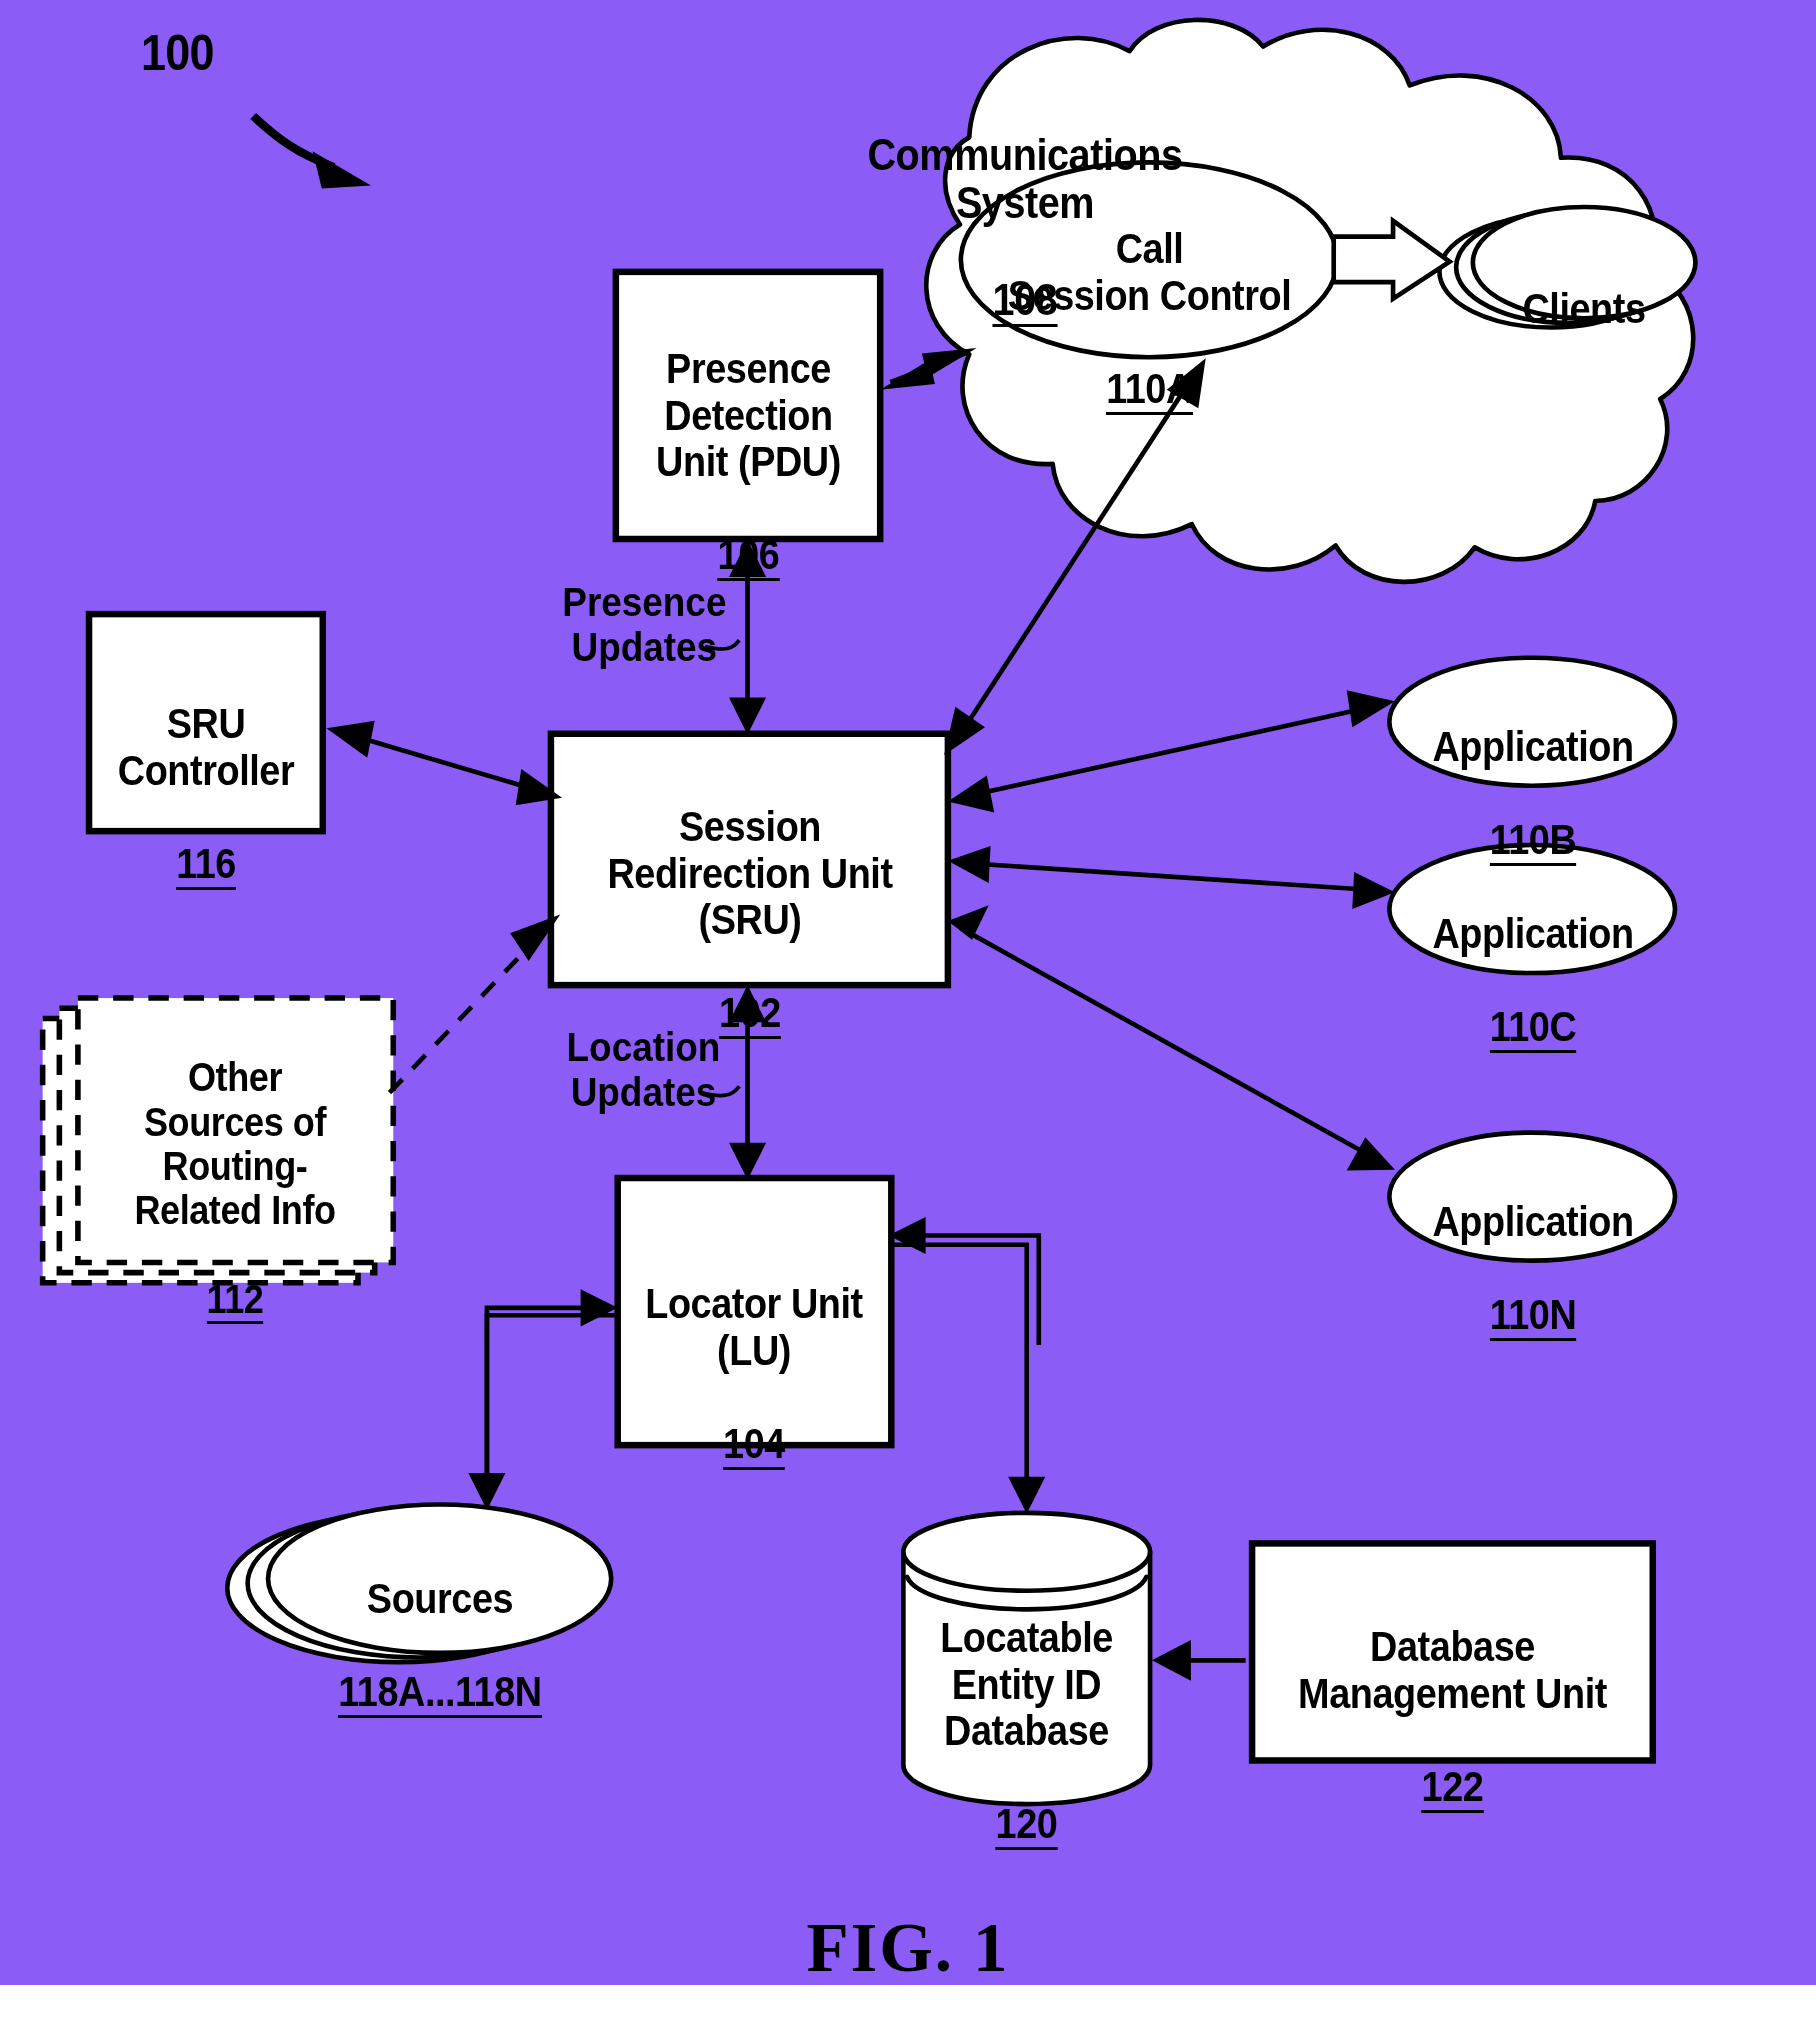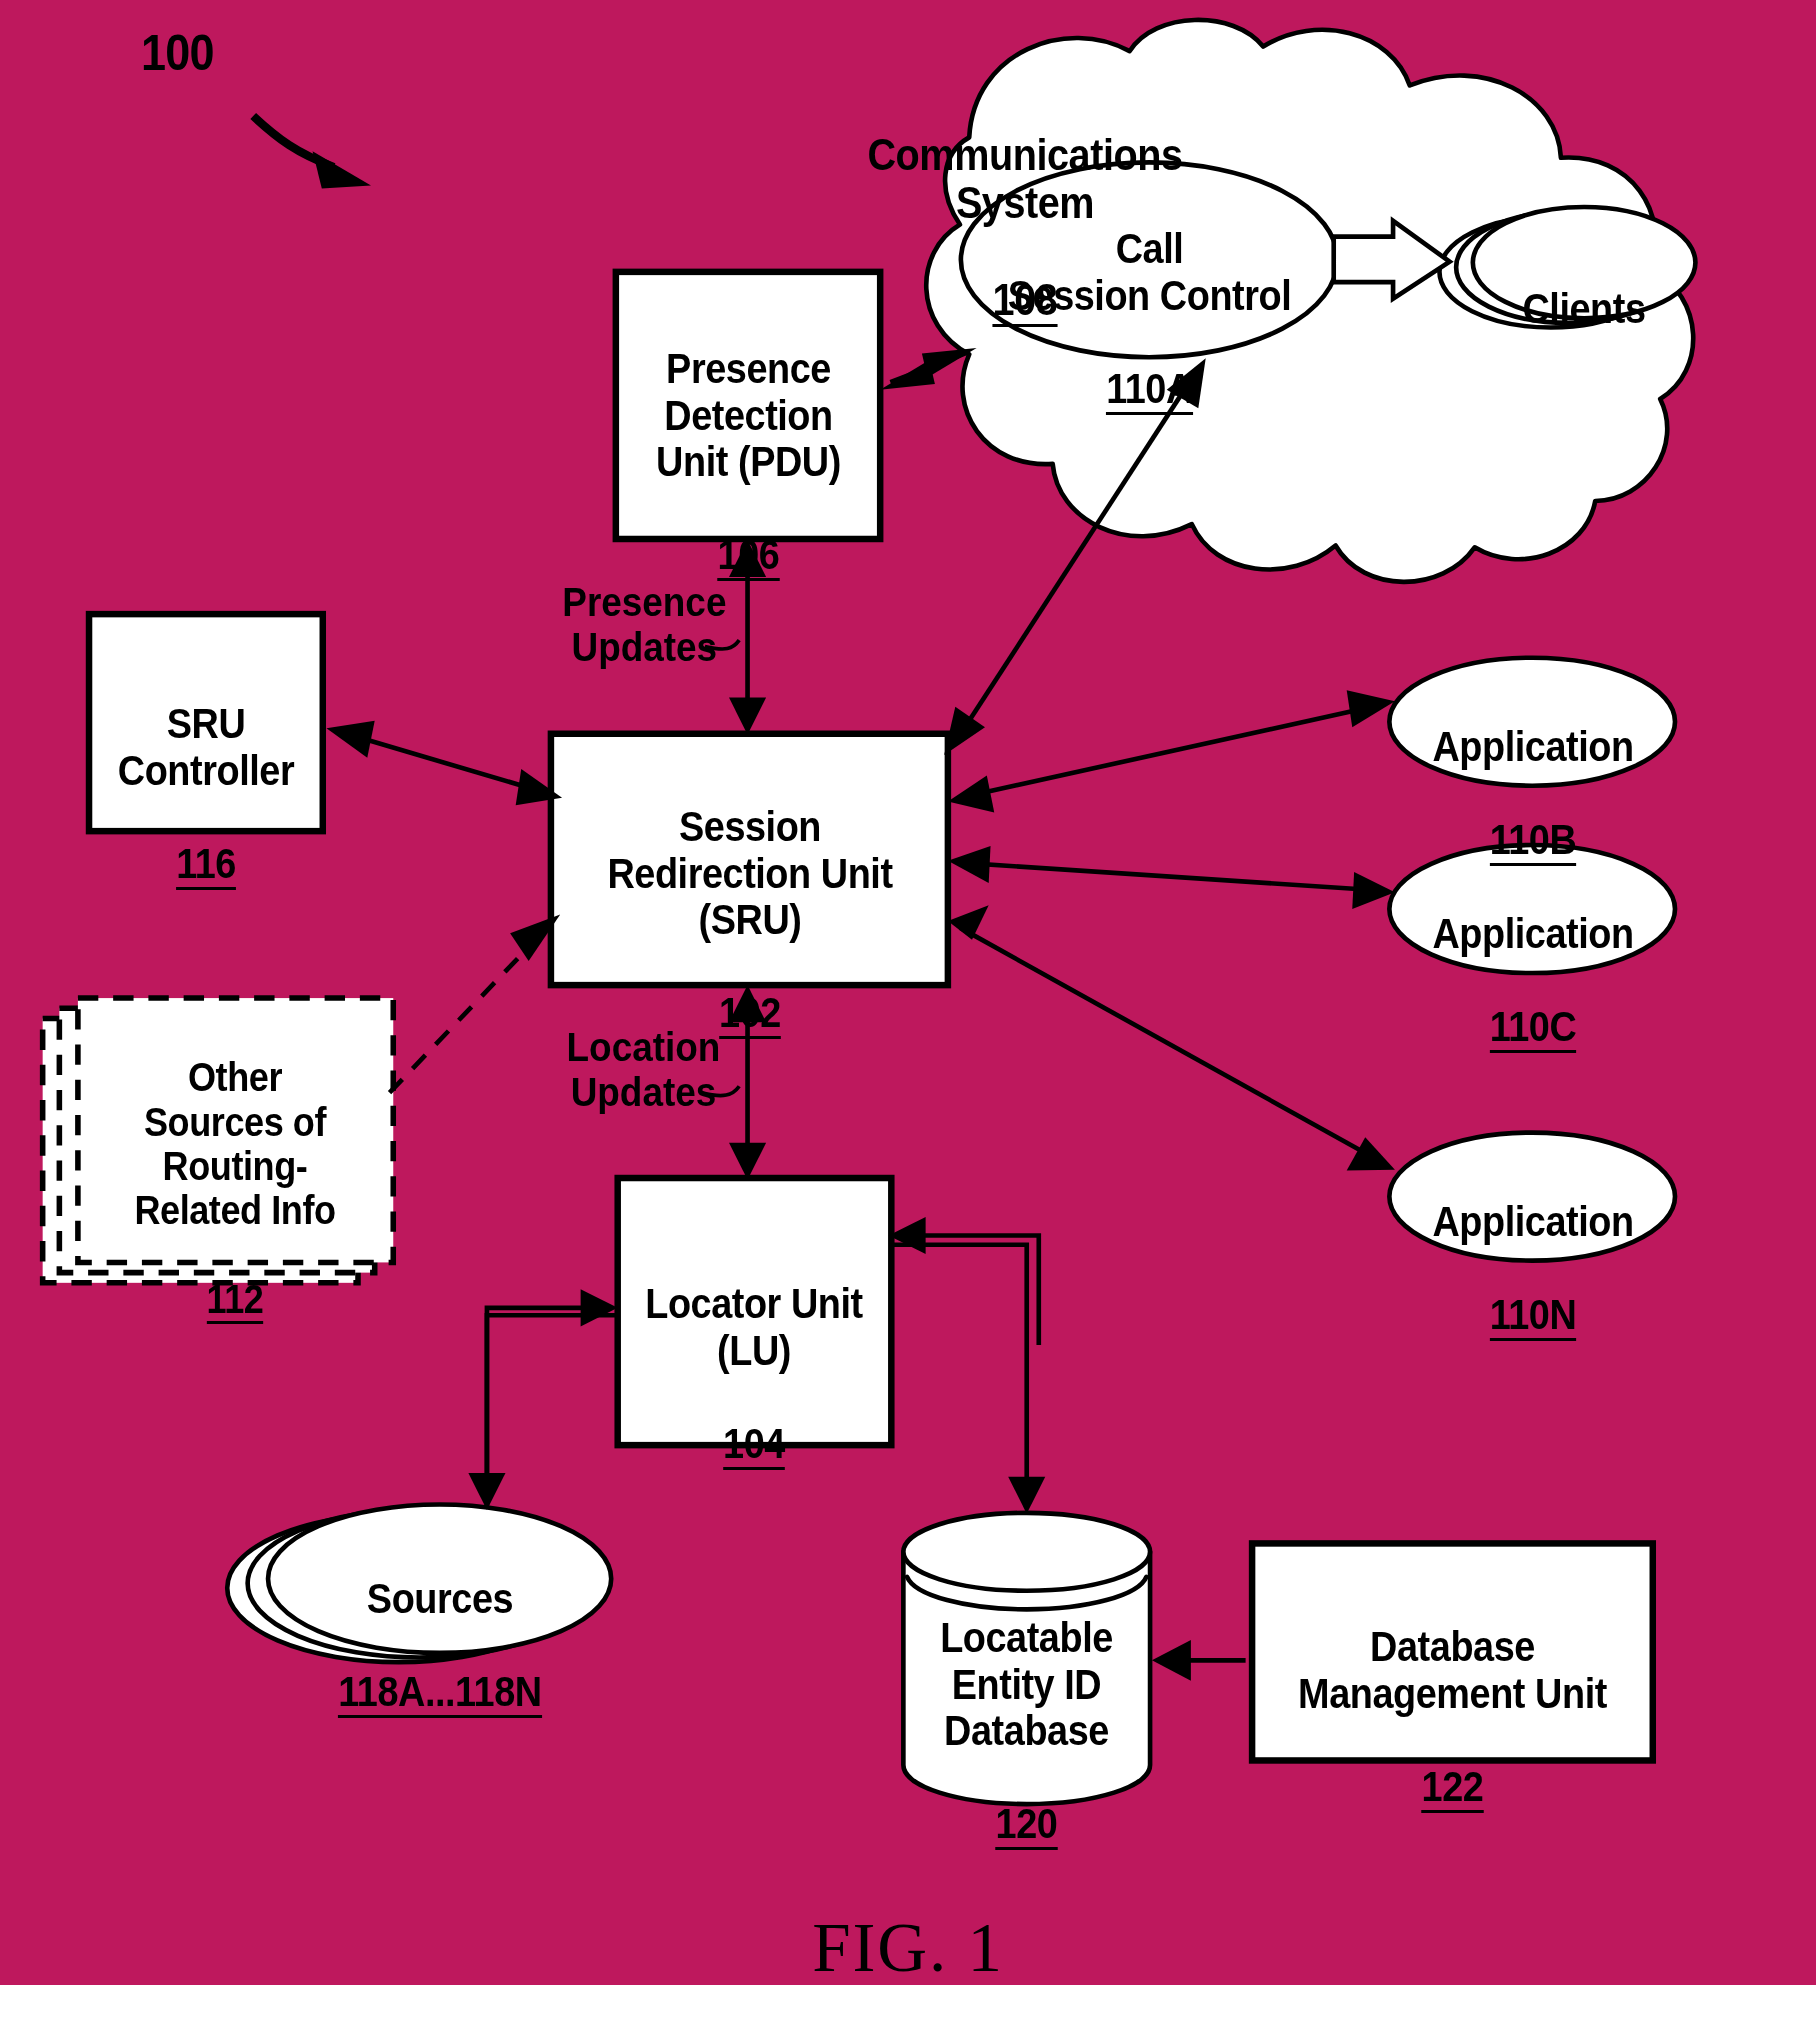--- a/index.html
+++ b/index.html
@@ -8,21 +8,21 @@
     padding: 0;
     background: #ffffff;
   }
   body {
     font-family: "Liberation Sans", sans-serif;
   }
   #figure-root {
     position: relative;
     width: 1816px;
     height: 1985px;
-    background: #be185d;
+    background: #8b5cf6;
     overflow: hidden;
   }
   #diagram-svg {
     position: absolute;
     left: 0;
     top: 0;
     width: 1816px;
     height: 2024px;
   }
   .shape-stroke {
@@ -104,21 +104,21 @@
     transform: scaleX(0.9);
     transform-origin: left top;
   }
   #fig-caption {
     position: absolute;
     left: 0;
     top: 1909px;
     width: 1816px;
     text-align: center;
     font-family: "Liberation Serif", serif;
-    font-weight: 400;
+    font-weight: 700;
     font-size: 69px;
     letter-spacing: 1.9px;
     color: #000;
   }
   .flowlabel {
     position: absolute;
     font-family: "Liberation Sans", sans-serif;
     font-weight: 700;
     font-size: 41px;
     color: #000;

